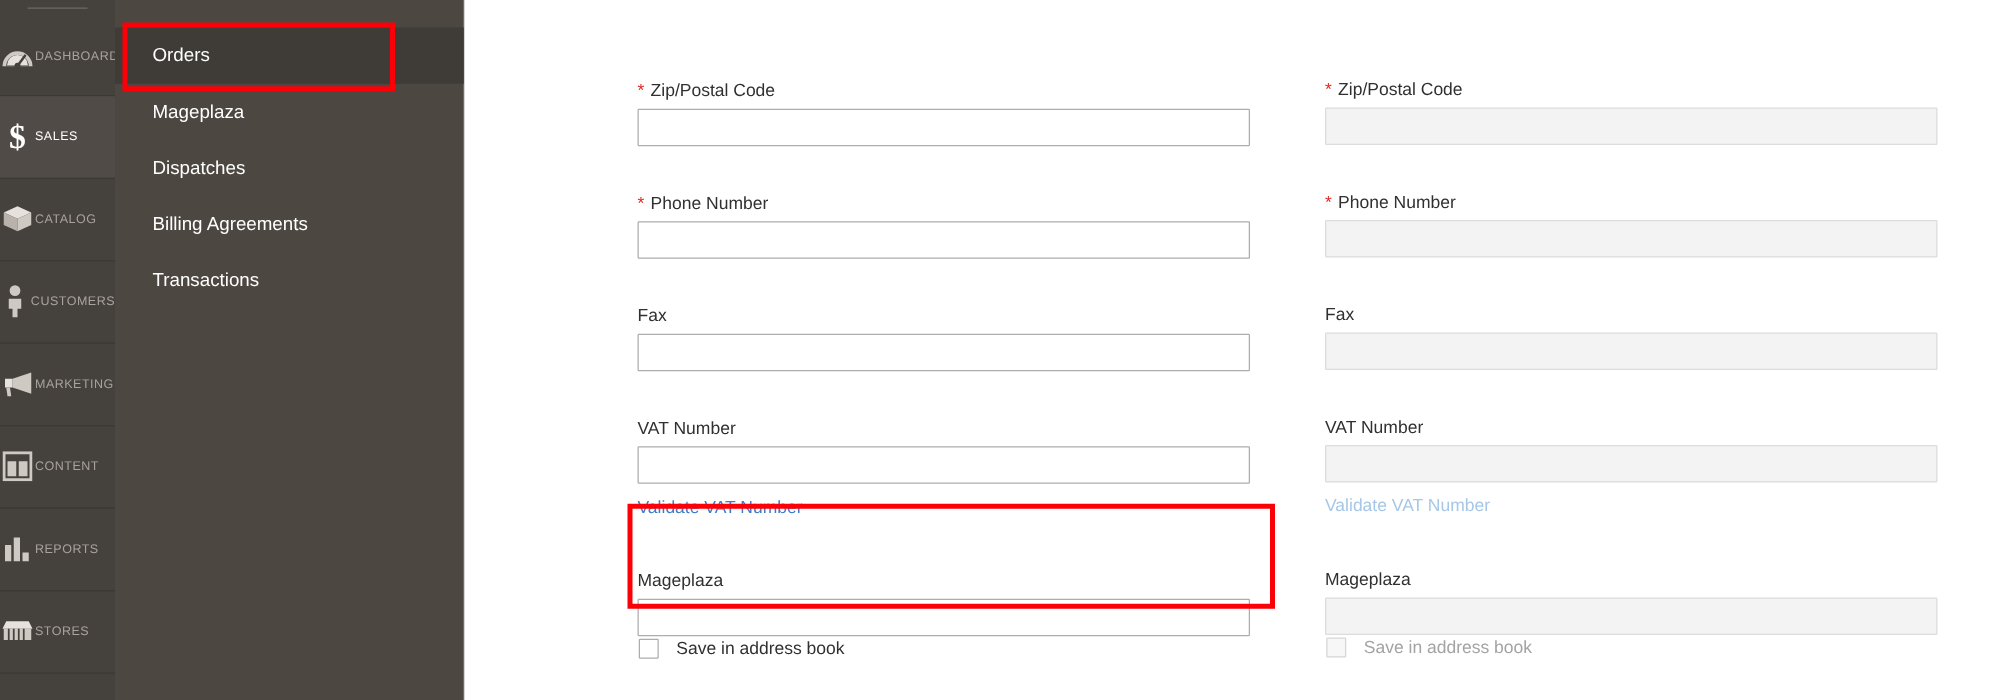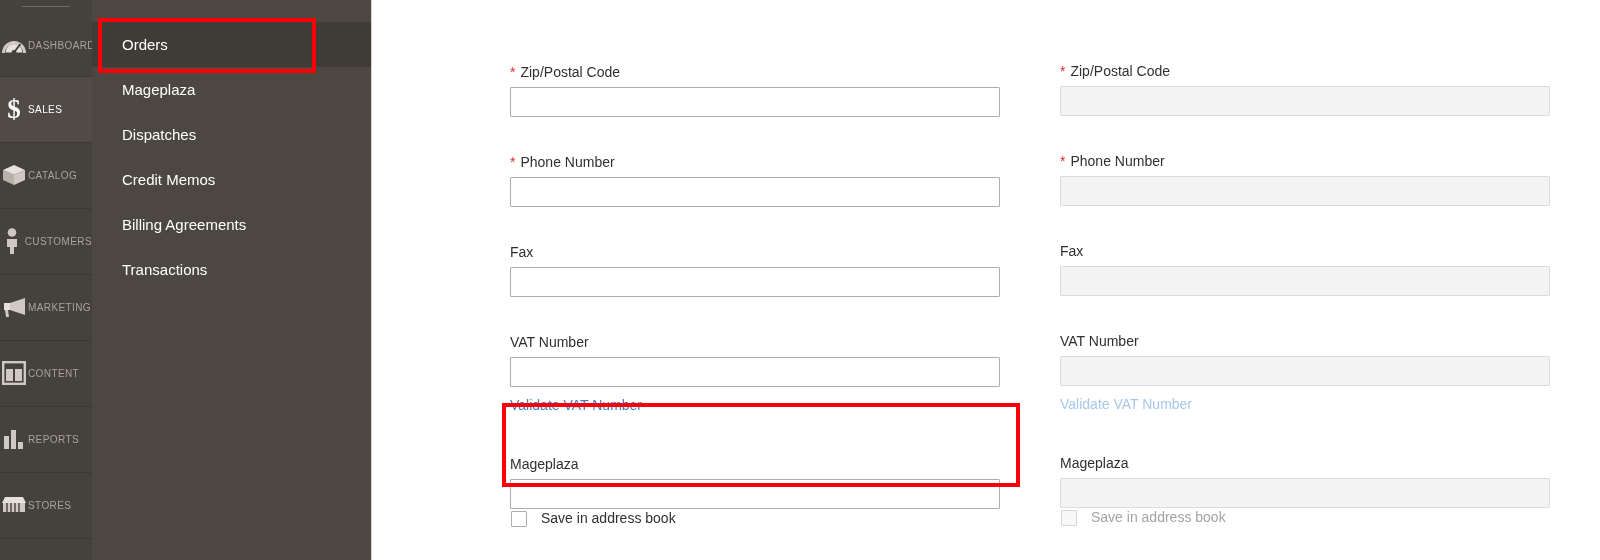--- a/index.html
+++ b/index.html
@@ -321,23 +321,20 @@
       <div class="submenu-item highlighted-bg">
         <span class="sm-label">Orders</span>
       </div>
       <div class="submenu-item">
         <span class="sm-label">Mageplaza</span>
       </div>
       <div class="submenu-item">
         <span class="sm-label">Dispatches</span>
       </div>
       <div class="submenu-item">
-        <span class="sm-label">Credit Memos</span>
-      </div>
-      <div class="submenu-item">
         <span class="sm-label">Billing Agreements</span>
       </div>
       <div class="submenu-item">
         <span class="sm-label">Transactions</span>
       </div>
 
     </div>
     <div class="annot-orders"></div>
   </div>
 

